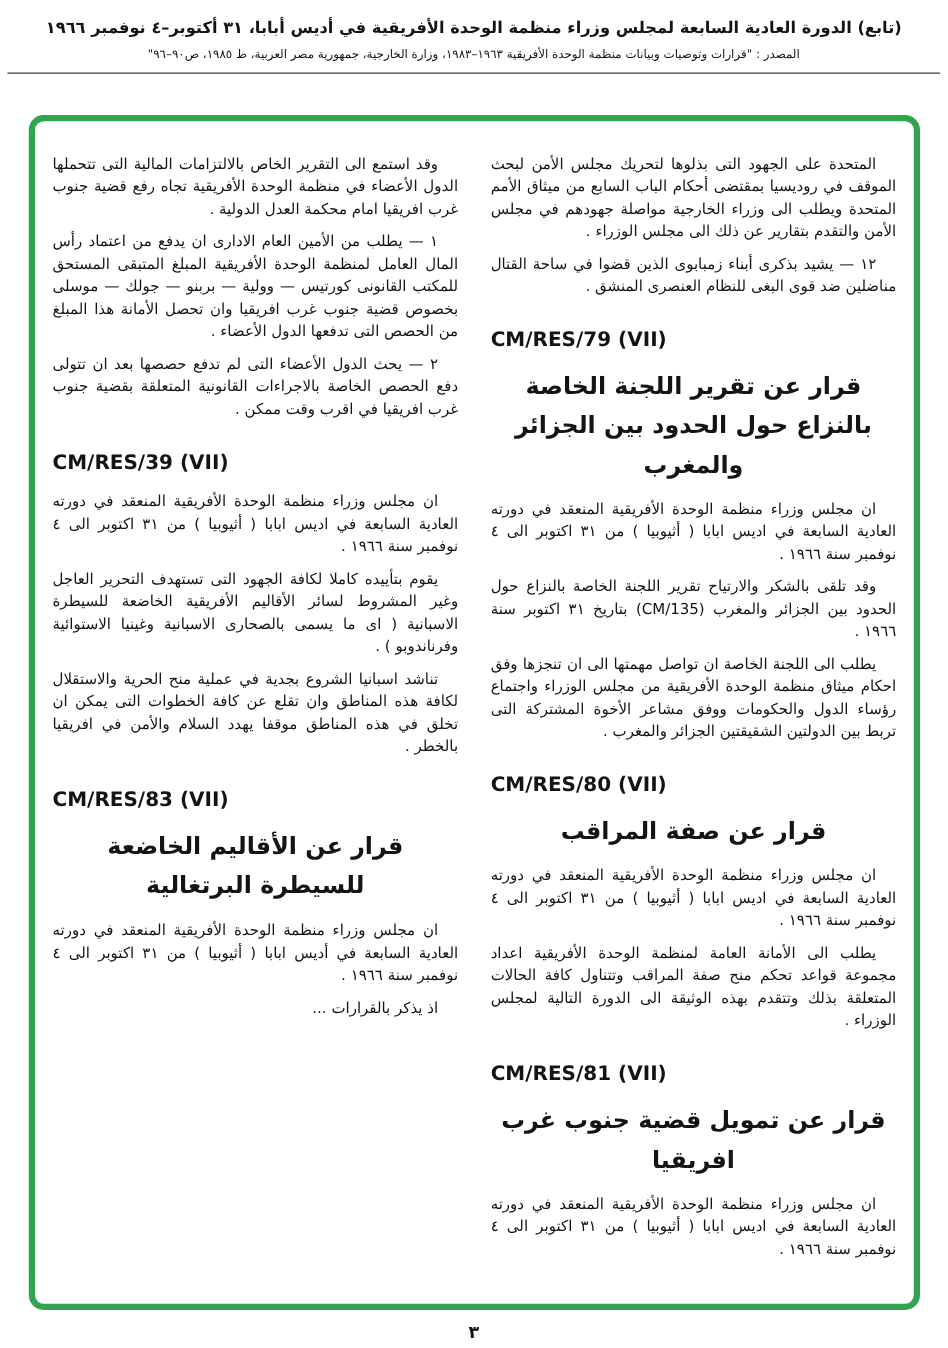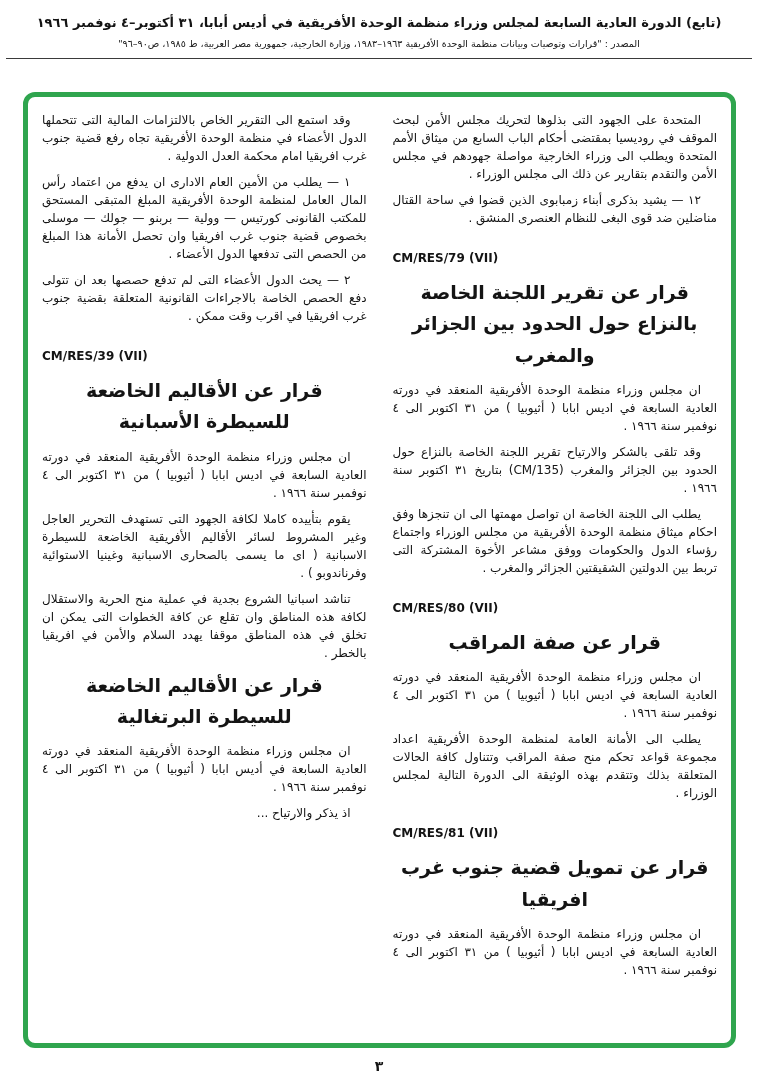--- a/index.html
+++ b/index.html
@@ -53,30 +53,31 @@
   .cols {
     display: flex;
     gap: 26px;
     height: 100%;
   }
   .col {
     flex: 1;
     font-size: 12px;
     line-height: 1.5;
     text-align: justify;
+    margin-top: 11px;
   }
   .para {
     margin: 0 0 8px 0;
     text-indent: 16px;
   }
   .ref {
     direction: ltr;
     text-align: left;
     font-weight: bold;
-    font-size: 12px;
+    font-size: 16px;
     margin: 22px 0 10px 0;
     text-indent: 0;
     font-family: "DejaVu Sans", sans-serif;
   }
   .res-heading {
     font-weight: bold;
     text-align: center;
     font-size: 19px;
     line-height: 1.65;
     margin: 0 0 10px 0;
@@ -119,26 +120,26 @@
           <div class="para">يطلب الى الأمانة العامة لمنظمة الوحدة الأفريقية اعداد مجموعة قواعد تحكم منح صفة المراقب وتتناول كافة الحالات المتعلقة بذلك وتتقدم بهذه الوثيقة الى الدورة التالية لمجلس الوزراء .</div>
           <div class="ref">CM/RES/81 (VII)</div>
           <div class="res-heading">قرار عن تمويل قضية جنوب غرب افريقيا</div>
           <div class="para">ان مجلس وزراء منظمة الوحدة الأفريقية المنعقد في دورته العادية السابعة في اديس ابابا ( أثيوبيا ) من ٣١ اكتوبر الى ٤ نوفمبر سنة ١٩٦٦ .</div>
         </div>
       <div class="col">
           <div class="para">وقد استمع الى التقرير الخاص بالالتزامات المالية التى تتحملها الدول الأعضاء في منظمة الوحدة الأفريقية تجاه رفع قضية جنوب غرب افريقيا امام محكمة العدل الدولية .</div>
           <div class="para">١ — يطلب من الأمين العام الادارى ان يدفع من اعتماد رأس المال العامل لمنظمة الوحدة الأفريقية المبلغ المتبقى المستحق للمكتب القانونى كورتيس — وولية — بربنو — جولك — موسلى بخصوص قضية جنوب غرب افريقيا وان تحصل الأمانة هذا المبلغ من الحصص التى تدفعها الدول الأعضاء .</div>
           <div class="para">٢ — يحث الدول الأعضاء التى لم تدفع حصصها بعد ان تتولى دفع الحصص الخاصة بالاجراءات القانونية المتعلقة بقضية جنوب غرب افريقيا في اقرب وقت ممكن .</div>
           <div class="ref">CM/RES/39 (VII)</div>
-          <div class="res-heading">قرار عن الأقاليم الخاضعة للسيطرة الأسبانية</div>
           <div class="para">ان مجلس وزراء منظمة الوحدة الأفريقية المنعقد في دورته العادية السابعة في اديس ابابا ( أثيوبيا ) من ٣١ اكتوبر الى ٤ نوفمبر سنة ١٩٦٦ .</div>
           <div class="para">يقوم بتأييده كاملا لكافة الجهود التى تستهدف التحرير العاجل وغير المشروط لسائر الأقاليم الأفريقية الخاضعة للسيطرة الاسبانية ( اى ما يسمى بالصحارى الاسبانية وغينيا الاستوائية وفرناندوبو ) .</div>
           <div class="para">تناشد اسبانيا الشروع بجدية في عملية منح الحرية والاستقلال لكافة هذه المناطق وان تقلع عن كافة الخطوات التى يمكن ان تخلق في هذه المناطق موقفا يهدد السلام والأمن في افريقيا بالخطر .</div>
+          <div class="ref">CM/RES/83 (VII)</div>
           <div class="res-heading">قرار عن الأقاليم الخاضعة للسيطرة البرتغالية</div>
           <div class="para">ان مجلس وزراء منظمة الوحدة الأفريقية المنعقد في دورته العادية السابعة في أديس ابابا ( أثيوبيا ) من ٣١ اكتوبر الى ٤ نوفمبر سنة ١٩٦٦ .</div>
-          <div class="para">اذ يذكر والارتياح ...</div>
+          <div class="para">اذ يذكر بالقرارات ...</div>
         </div>
     </div>
   </div>
 
   <div class="page-number">٣</div>
 
 </div>
 
 </body></html>

